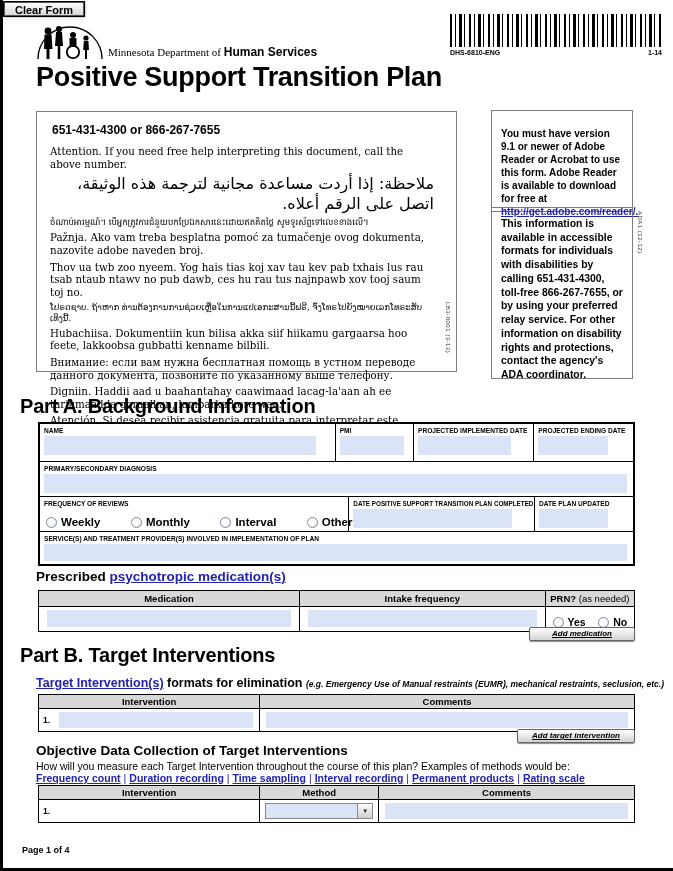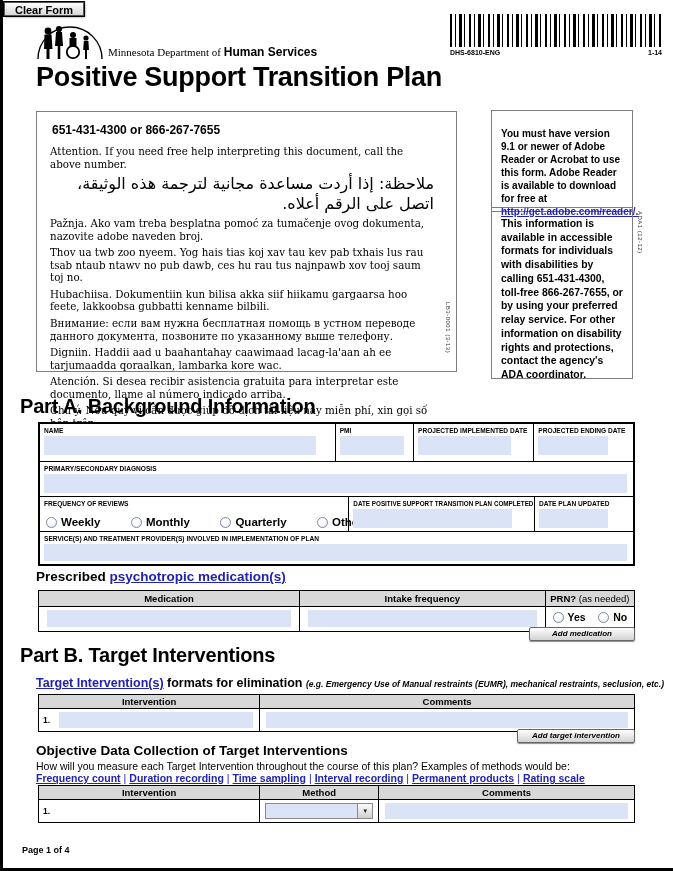--- a/index.html
+++ b/index.html
@@ -65,21 +65,21 @@
   .dhead .hcell { font:bold 9.5px/15px "Liberation Sans",sans-serif; text-align:center; border-left:1px solid #000; height:15px; }
   .dhead .hcell:first-child { border-left:none; }
   .dhead .note { font-weight:normal; }
   .drow { display:flex; }
   .drow .dcell { border-left:1px solid #000; position:relative; }
   .drow .dcell:first-child { border-left:none; }
   .rownum { position:absolute; left:4px; top:6px; font:bold 8.5px "Liberation Sans",sans-serif; }
 
   .push-btn { position:absolute; height:14px; font:italic bold 8px "Liberation Sans",sans-serif;
     background:linear-gradient(#ffffff,#d2d2d2); border:1px solid #666; border-radius:2px;
-    box-shadow:0 1px 1px rgba(0,0,0,.45); text-align:center; line-height:12px; cursor:pointer; }
+    box-shadow:0 1px 1px rgba(0,0,0,.45); text-align:center; line-height:12px; cursor:pointer;text-decoration:underline; }
 
   .combo { display:flex; height:16px; margin:3px 5px; border:1px solid #8a8a8a; background:#dbe4f6; cursor:pointer; }
   .combo .cfield { flex:1; }
   .combo .cbtn { width:15px; border-left:1px solid #8a8a8a; background:linear-gradient(#fcfcfc,#cfcfcf);
     display:flex; align-items:center; justify-content:center; }
   .combo .cbtn::after { content:"▼"; font-size:6px; color:#222; }
 
   .med-label { position:absolute; left:36px; top:569px; font:bold 13.5px "Liberation Sans",sans-serif; }
   .partb-sub { position:absolute; left:36px; top:676px; font:bold 12.5px "Liberation Sans",sans-serif; }
   .partb-sub .note { font:italic 600 8.5px "Liberation Sans",sans-serif; }
@@ -121,22 +121,24 @@
     <div class="bc-labels">
       <span>DHS-6810-ENG</span>
       <span>1-14</span>
     </div>
   </div>
 
   <div class="lang-box">
     <div class="phone">651-431-4300 or 866-267-7655</div>
     <div class="lang-line">Attention. If you need free help interpreting this document, call the above number.</div>
     <div class="lang-line lang-ar">ملاحظة: إذا أردت مساعدة مجانية لترجمة هذه الوثيقة، اتصل على الرقم أعلاه.</div>
+    <div class="lang-line lang-km">ចំណាប់អារម្មណ៍។ បើអ្នកត្រូវការជំនួយបកប្រែឯកសារនេះដោយឥតគិតថ្លៃ សូមទូរស័ព្ទទៅលេខខាងលើ។</div>
     <div class="lang-line">Pažnja. Ako vam treba besplatna pomoć za tumačenje ovog dokumenta, nazovite adobe naveden broj.</div>
     <div class="lang-line">Thov ua twb zoo nyeem. Yog hais tias koj xav tau kev pab txhais lus rau tsab ntaub ntawv no pub dawb, ces hu rau tus najnpawb xov tooj saum toj no.</div>
+    <div class="lang-line lang-lo">ໂປຣດຊາບ. ຖ້າຫາກ ທ່ານຕ້ອງການການຊ່ວຍເຫຼືອໃນການແປເອກະສານນີ້ຟຣີ, ຈົ່ງໂທຣໄປຍັງໝາຍເລກໂທຣະສັບເທິງນີ້.</div>
     <div class="lang-line">Hubachiisa. Dokumentiin kun bilisa akka siif hiikamu gargaarsa hoo feete, lakkoobsa gubbatti kenname bilbili.</div>
     <div class="lang-line">Внимание: если вам нужна бесплатная помощь в устном переводе данного документа, позвоните по указанному выше телефону.</div>
     <div class="lang-line">Digniin. Haddii aad u baahantahay caawimaad lacag-la'aan ah ee tarjumaadda qoraalkan, lambarka kore wac.</div>
     <div class="lang-line">Atención. Si desea recibir asistencia gratuita para interpretar este documento, llame al número indicado arriba.</div>
     <div class="lang-line">Chú ý. Nếu quý vị cần được giúp đỡ dịch tài liệu này miễn phí, xin gọi số bên trên.</div>
     <div class="vcode lb3">LB3-0001 (3-13)</div>
   </div>
 
   <div class="adobe-box">
     <span>You must have version 9.1 or newer of Adobe Reader or Acrobat to use this form. Adobe Reader is available to download for free at </span>
@@ -172,21 +174,21 @@
         <div class="flabel">PRIMARY/SECONDARY DIAGNOSIS</div>
         <div class="field" style="margin-right:6px;"></div>
       </div>
     </div>
     <div class="frow" style="height:35px;">
       <div class="fcell" style="width:52%;">
         <div class="flabel">FREQUENCY OF REVIEWS</div>
         <div style="padding:5px 0 0 6px; white-space:nowrap;">
           <span class="ropt"><span class="radio"></span><span>Weekly</span></span>
           <span class="ropt"><span class="radio"></span><span>Monthly</span></span>
-          <span class="ropt"><span class="radio"></span><span>Quarterly</span></span>
+          <span class="ropt"><span class="radio"></span><span>Interval</span></span>
           <span class="ropt" style="margin-right:0;"><span class="radio"></span><span>Other</span></span>
         </div>
       </div>
       <div class="fcell" style="width:31.3%;">
         <div class="flabel" style="font-size:6.3px;">DATE POSITIVE SUPPORT TRANSITION PLAN COMPLETED</div>
         <div class="field" style="margin-right:22px;"></div>
       </div>
       <div class="fcell" style="width:16.7%;">
         <div class="flabel">DATE PLAN UPDATED</div>
         <div class="field" style="margin-right:25px;"></div>
@@ -210,21 +212,21 @@
       <div class="hcell" style="width:41.3%;">Intake frequency</div>
       <div class="hcell" style="width:15%;"><span>PRN?</span><span class="note"> (as needed)</span></div>
     </div>
     <div class="drow" style="height:24px;">
       <div class="dcell" style="width:43.7%;">
           <div class="field" style="margin:3px 8px;height:17px;"></div>
         </div>
       <div class="dcell" style="width:41.3%;">
           <div class="field" style="margin:3px 8px;height:17px;"></div>
         </div>
-      <div class="dcell" style="width:15%; text-align:center; white-space:nowrap;">
+      <div class="dcell" style="width:15%; text-align:center; padding-top:5px; white-space:nowrap;">
         <span class="ropt" style="margin-right:8px;font-size:10.5px;"><span class="radio"></span><span>Yes</span></span>
         <span class="ropt" style="margin-right:0;font-size:10.5px;"><span class="radio"></span><span>No</span></span>
       </div>
     </div>
   </div>
   <button class="push-btn" style="left:529px; top:627px; width:106px;">Add medication</button>
 
   <h2 class="sec-title" style="top:644px;">Part B. Target Interventions</h2>
   <div class="partb-sub">
     <span class="link">Target Intervention(s)</span><span> formats for elimination  </span><span class="note">(e.g. Emergency Use of Manual restraints (EUMR), mechanical restraints, seclusion, etc.)</span>

